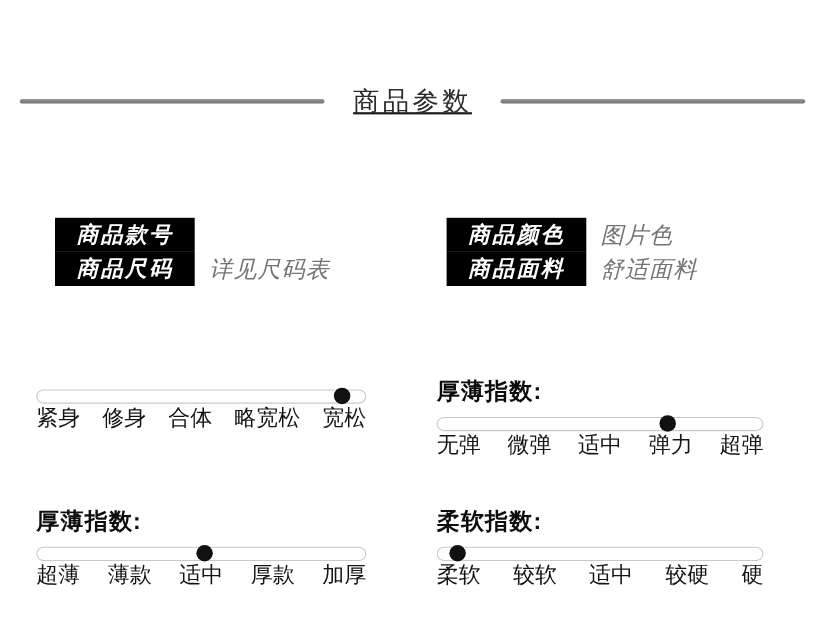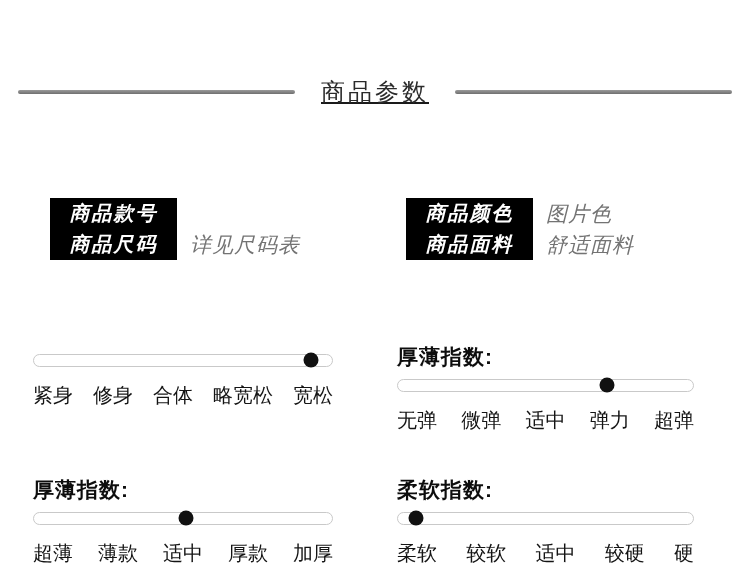--- a/index.html
+++ b/index.html
@@ -32,21 +32,21 @@
     font-size:20px;font-weight:700;letter-spacing:2px;white-space:nowrap;}
   .info-value{margin-left:13px;font-size:21px;color:#737373;letter-spacing:1px;white-space:nowrap;}
   
   .slider-grid{margin:84px 0 0 33px;display:grid;grid-template-columns:300px 297px;
     column-gap:64px;row-gap:45px;}
   .slider-title{margin:0;font-size:21px;font-weight:700;letter-spacing:1px;line-height:25px;color:#0d0d0d;}
   .slider-track{position:relative;margin-top:10px;height:13px;border:1px solid var(--track-border);
     border-radius:7px;background:#ffffff;}
   .slider-dot{position:absolute;top:50%;width:15px;height:15px;border-radius:50%;
     background:var(--dot);transform:translate(-50%,-57%);}
-  .slider-labels{display:flex;justify-content:space-between;margin-top:17px;
+  .slider-labels{display:flex;justify-content:space-between;margin-top:2px;
     font-size:20px;line-height:23px;color:#141414;}
   .slider-labels span{white-space:nowrap;}
 </style>
 </head>
 <body>
 
 <div class="header">
   <div class="header-line"></div>
   <h1 class="header-title">商品参数</h1>
   <div class="header-line"></div>

